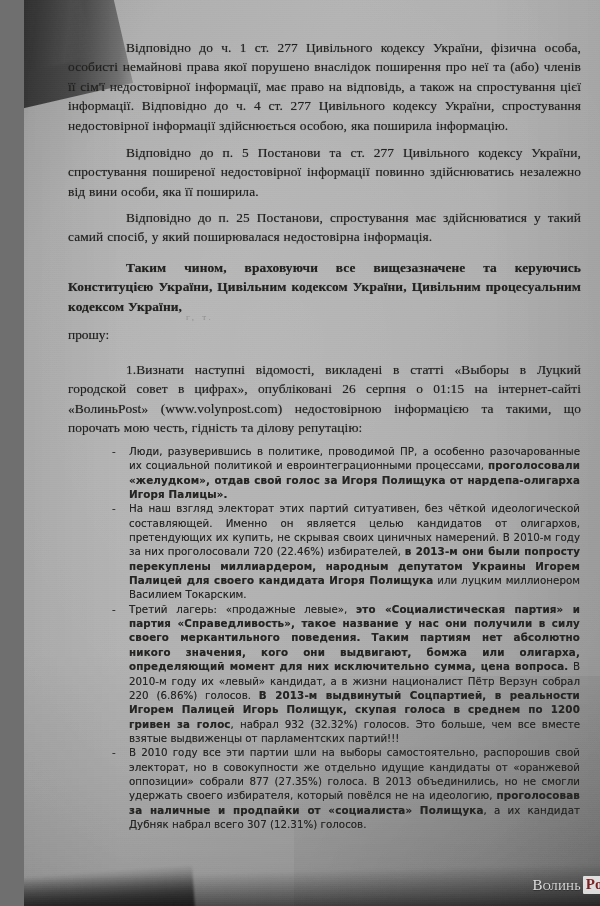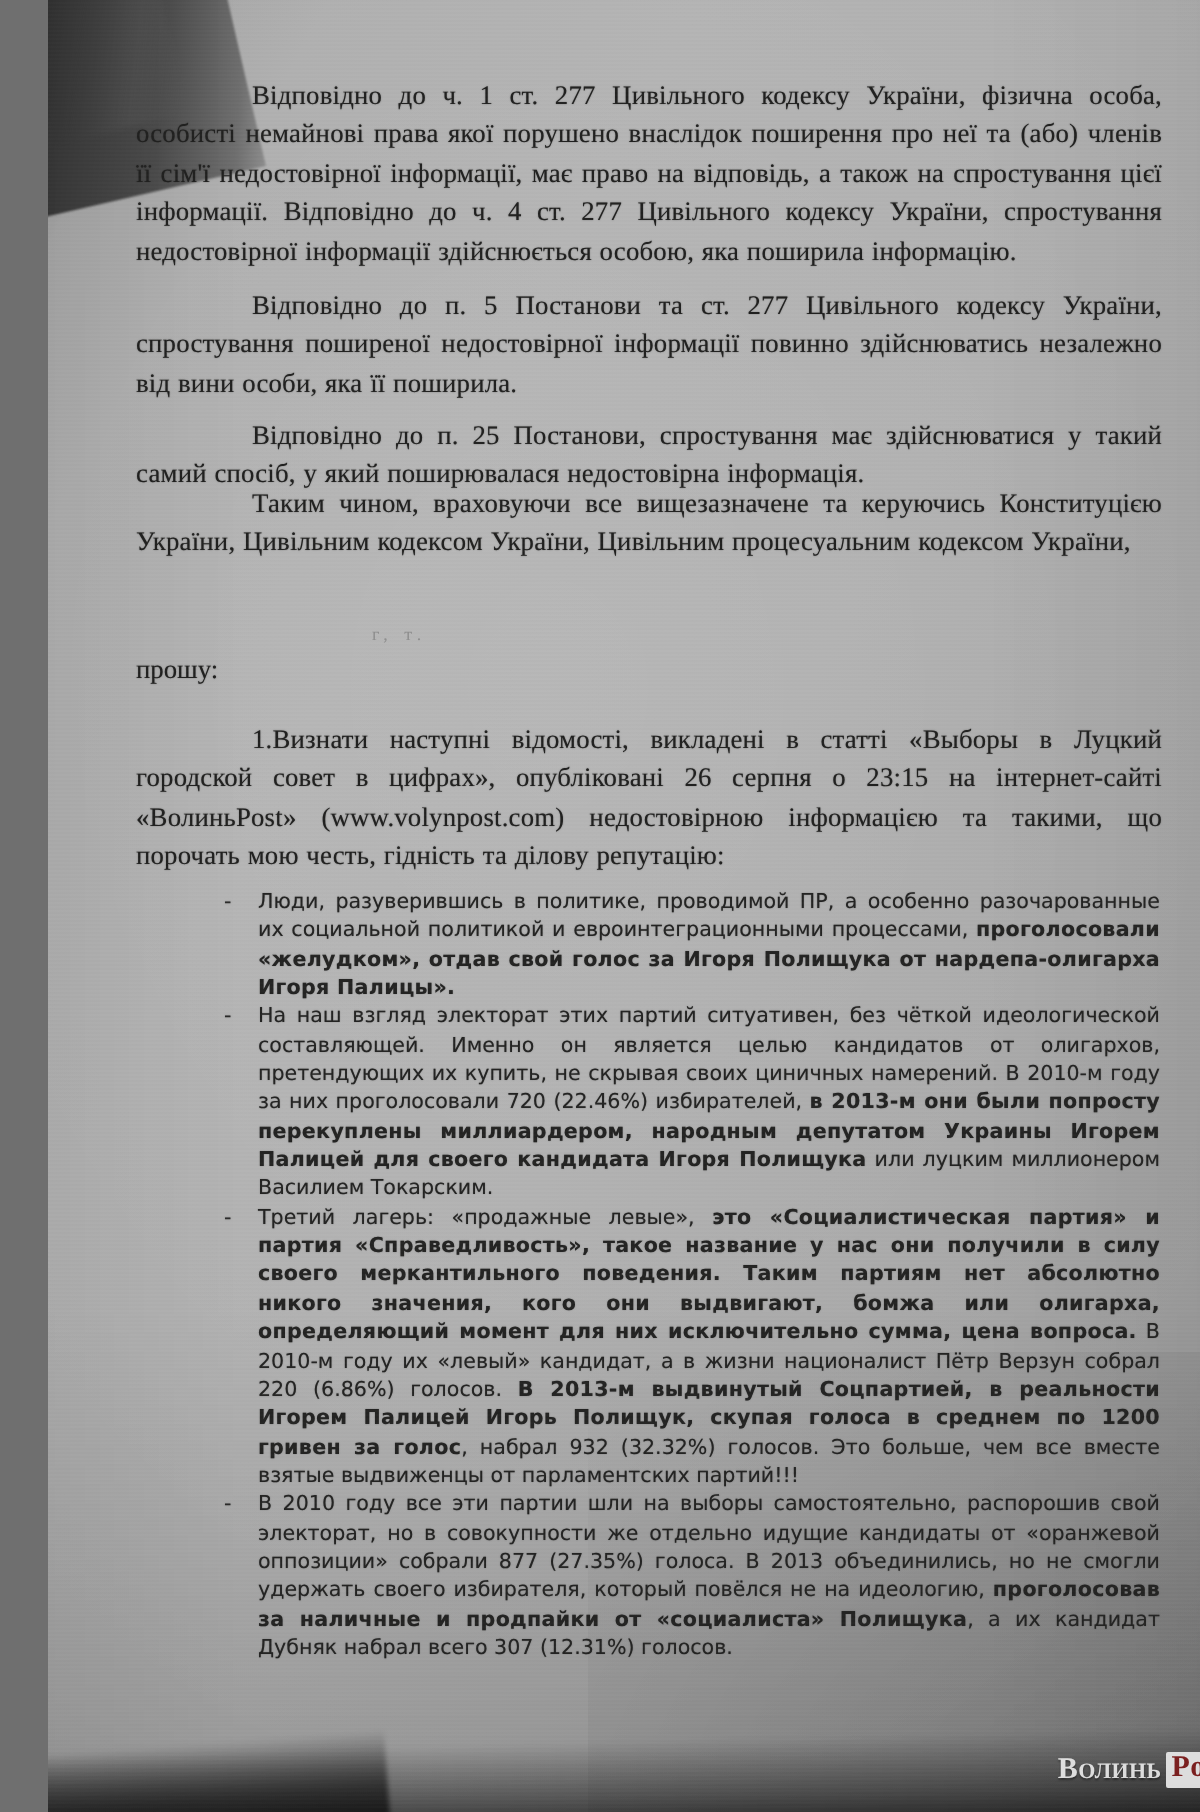--- a/index.html
+++ b/index.html
@@ -166,21 +166,21 @@
     align-items: center;
     font-family: "Liberation Serif", "DejaVu Serif", serif;
     font-size: 15px;
     line-height: 17px;
     letter-spacing: 0.2px;
     opacity: 0.93;
   }
   .wm-a {
     color: #e8e8e8;
     font-variant: small-caps;
-    font-weight: 700;
+    font-weight: 400;
     text-shadow: 0 1px 1px rgba(0,0,0,0.45);
     padding-right: 2px;
   }
   .wm-b {
     color: #7f1d1d;
     background: #e9e9e9;
     font-weight: 700;
     padding: 0px 3px 1px 3px;
     border-radius: 1px;
   }
@@ -205,27 +205,27 @@
   <div class="edge-tl2"></div>
 
   <div id="content">
 
     <div class="p-serif" style="top:38px;">Відповідно до ч. 1 ст. 277 Цивільного кодексу України, фізична особа, особисті немайнові права якої порушено внаслідок поширення про неї та (або) членів її сім'ї недостовірної інформації, має право на відповідь, а також на спростування цієї інформації. Відповідно до ч. 4 ст. 277 Цивільного кодексу України, спростування недостовірної інформації здійснюється особою, яка поширила інформацію.</div>
 
     <div class="p-serif" style="top:143px;">Відповідно до п. 5 Постанови та ст. 277 Цивільного кодексу України, спростування поширеної недостовірної інформації повинно здійснюватись незалежно від вини особи, яка її поширила.</div>
 
     <div class="p-serif" style="top:208px;">Відповідно до п. 25 Постанови, спростування має здійснюватися у такий самий спосіб, у який поширювалася недостовірна інформація.</div>
 
-    <div class="p-serif" style="top:242px;">Таким чином, враховуючи все вищезазначене та керуючись Конституцією України, Цивільним кодексом України, Цивільним процесуальним кодексом України,</div>
+    <div class="p-serif" style="top:258px;font-weight:bold;">Таким чином, враховуючи все вищезазначене та керуючись Конституцією України, Цивільним кодексом України, Цивільним процесуальним кодексом України,</div>
 
     <div class="ghost" style="left:162px; top:312px;">г, т.</div>
 
     <div class="center-line" style="top:325px;">прошу:</div>
 
-    <div class="p-serif" style="top:360px;">1.Визнати наступні відомості, викладені в статті «Выборы в Луцкий городской совет в цифрах», опубліковані 26 серпня о 23:15 на інтернет-сайті «ВолиньPost» (www.volynpost.com) недостовірною інформацією та такими, що порочать мою честь, гідність та ділову репутацію:</div>
+    <div class="p-serif" style="top:360px;">1.Визнати наступні відомості, викладені в статті «Выборы в Луцкий городской совет в цифрах», опубліковані 26 серпня о 01:15 на інтернет-сайті «ВолиньPost» (www.volynpost.com) недостовірною інформацією та такими, що порочать мою честь, гідність та ділову репутацію:</div>
 
     <div class="bullets">
 
       <div class="bullet-row">
         <div class="bullet-mark">-</div>
         <div class="bullet-text">
           <span>Люди, разуверившись в политике, проводимой ПР, а особенно разочарованные их социальной политикой и евроинтеграционными процессами, </span><b>проголосовали «желудком», отдав свой голос за Игоря Полищука от нардепа-олигарха Игоря Палицы».</b>
         </div>
       </div>
 

